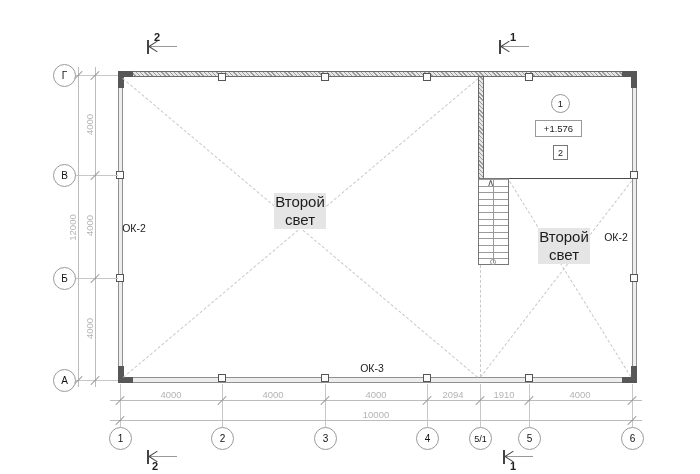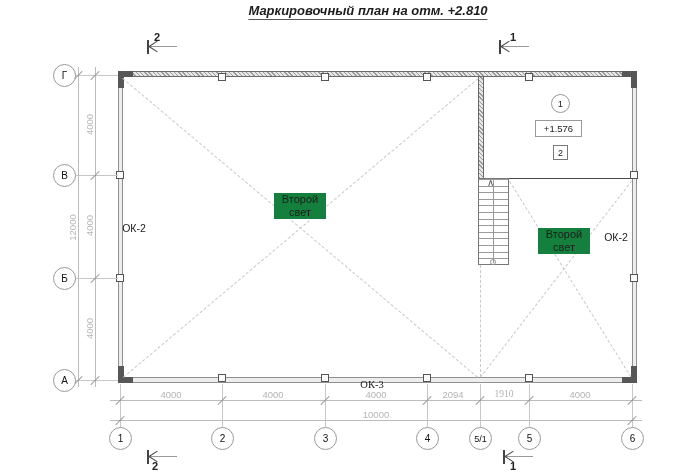--- a/index.html
+++ b/index.html
@@ -27,21 +27,21 @@
   .sq{position:absolute;width:6px;height:6px;border:1px solid #555;background:#fbfbfb;}
   
   .bubble{position:absolute;width:21px;height:21px;border:1px solid #9a9a9a;border-radius:50%;
           background:#fff;display:flex;align-items:center;justify-content:center;
           font-size:10px;color:#111;}
   .bubble.small-txt{font-size:9px;}
   
   .dimtext{position:absolute;color:#b4b4b4;font-size:9.5px;text-align:center;width:40px;}
   .dimtext.rot{transform:rotate(-90deg);}
   .plabel{position:absolute;color:#1c1c1c;font-size:10.5px;text-align:center;}
-  .slight{position:absolute;color:#1c1c1c;font-size:11px;line-height:1.2;text-align:center;background:#15803d;}
+  .slight{position:absolute;color:#1c1c1c;font-size:15px;line-height:1.2;text-align:center;background:#e5e5e5;}
   .node-circle{position:absolute;width:17px;height:17px;border:1px solid #999;border-radius:50%;
           background:#fff;display:flex;align-items:center;justify-content:center;font-size:9.5px;}
   .elev-box{position:absolute;width:45px;height:15px;border:1px solid #999;background:#fff;
           display:flex;align-items:center;justify-content:center;font-size:9.5px;}
   .node-box{position:absolute;width:13px;height:13px;border:1px solid #777;background:#fff;
           display:flex;align-items:center;justify-content:center;font-size:9px;}
   
   .stairs{position:absolute;left:478px;top:178px;width:31px;height:87px;border:1px solid #777;
           background-color:#fff;box-sizing:border-box;
           background-image:repeating-linear-gradient(180deg,#9a9a9a 0,#9a9a9a 1px,transparent 1px,transparent 6.6px);}
@@ -56,21 +56,20 @@
   
   .title{position:absolute;top:3px;left:368px;transform:translateX(-50%);
          font-size:13px;font-style:italic;font-weight:bold;white-space:nowrap;
          border-bottom:1px solid #555;padding-bottom:1px;}
 </style>
 </head>
 <body>
 
 <div class="canvas">
 
-  <div class="title">Маркировочный план на отм. +2.810</div>
 
   <div class="wall-hatch" style="left:118px;top:71px;width:519px;height:6px;"></div>
   <div class="wall-plain wall-v" style="left:118px;top:77px;width:5px;height:300px;"></div>
   <div class="wall-plain wall-v" style="left:632px;top:77px;width:5px;height:300px;"></div>
   <div class="wall-plain wall-h" style="left:118px;top:377px;width:519px;height:6px;"></div>
   <div class="wall-hatch vert" style="left:478px;top:77px;width:6px;height:101px;"></div>
   <div class="abs" style="left:484px;top:178px;width:148px;height:0;border-top:1px solid #4a4a4a;"></div>
 
   <div class="lcol" style="left:118px;top:71px;width:15px;height:6px;"></div>
   <div class="lcol" style="left:118px;top:71px;width:6px;height:17px;"></div>
@@ -100,21 +99,21 @@
   <div class="stair-dot"></div>
 
   <div class="dash-d" style="left:123px;top:78px;width:464px;transform:rotate(40.1deg);"></div>
   <div class="dash-d" style="left:123px;top:377px;width:464px;transform:rotate(-40.1deg);"></div>
   <div class="dash-d" style="left:510px;top:181px;width:230px;transform:rotate(58.2deg);"></div>
   <div class="dash-d" style="left:480px;top:377px;width:248px;transform:rotate(-52.4deg);"></div>
   <div class="dash-v" style="left:480px;top:265px;height:112px;"></div>
 
   <div class="plabel" style="left:112px;top:222px;width:44px;">ОК-2</div>
   <div class="plabel" style="left:594px;top:231px;width:44px;">ОК-2</div>
-  <div class="plabel" style="left:350px;top:379px;width:44px;font-family:Liberation Serif, serif;">ОК-3</div>
+  <div class="plabel" style="left:350px;top:362px;width:44px;">ОК-3</div>
   <div class="slight" style="left:274px;top:193px;width:52px;">Второй свет</div>
   <div class="slight" style="left:538px;top:228px;width:52px;">Второй свет</div>
 
   <div class="node-circle" style="left:551px;top:94px;">1</div>
   <div class="elev-box" style="left:535px;top:120px;">+1.576</div>
   <div class="node-box" style="left:553px;top:145px;">2</div>
 
   <div class="hline" style="left:75px;top:75px;width:43px;"></div>
   <div class="hline" style="left:75px;top:175px;width:43px;"></div>
   <div class="hline" style="left:75px;top:278px;width:43px;"></div>
@@ -158,21 +157,21 @@
   <div class="tick" style="left:480px;top:400px;"></div>
   <div class="tick" style="left:529px;top:400px;"></div>
   <div class="tick" style="left:632px;top:400px;"></div>
   <div class="tick" style="left:120px;top:420px;"></div>
   <div class="tick" style="left:632px;top:420px;"></div>
 
   <div class="dimtext" style="left:151px;top:389px;">4000</div>
   <div class="dimtext" style="left:253px;top:389px;">4000</div>
   <div class="dimtext" style="left:356px;top:389px;">4000</div>
   <div class="dimtext" style="left:433px;top:389px;">2094</div>
-  <div class="dimtext" style="left:484px;top:389px;font-family:Liberation Serif, serif;">1910</div>
+  <div class="dimtext" style="left:484px;top:389px;">1910</div>
   <div class="dimtext" style="left:560px;top:389px;">4000</div>
   <div class="dimtext" style="left:356px;top:409px;">10000</div>
 
   <div class="bubble" style="left:109px;top:427px;">1</div>
   <div class="bubble" style="left:211px;top:427px;">2</div>
   <div class="bubble" style="left:314px;top:427px;">3</div>
   <div class="bubble" style="left:416px;top:427px;">4</div>
   <div class="bubble small-txt" style="left:469px;top:427px;">5/1</div>
   <div class="bubble" style="left:518px;top:427px;">5</div>
   <div class="bubble" style="left:621px;top:427px;">6</div>

